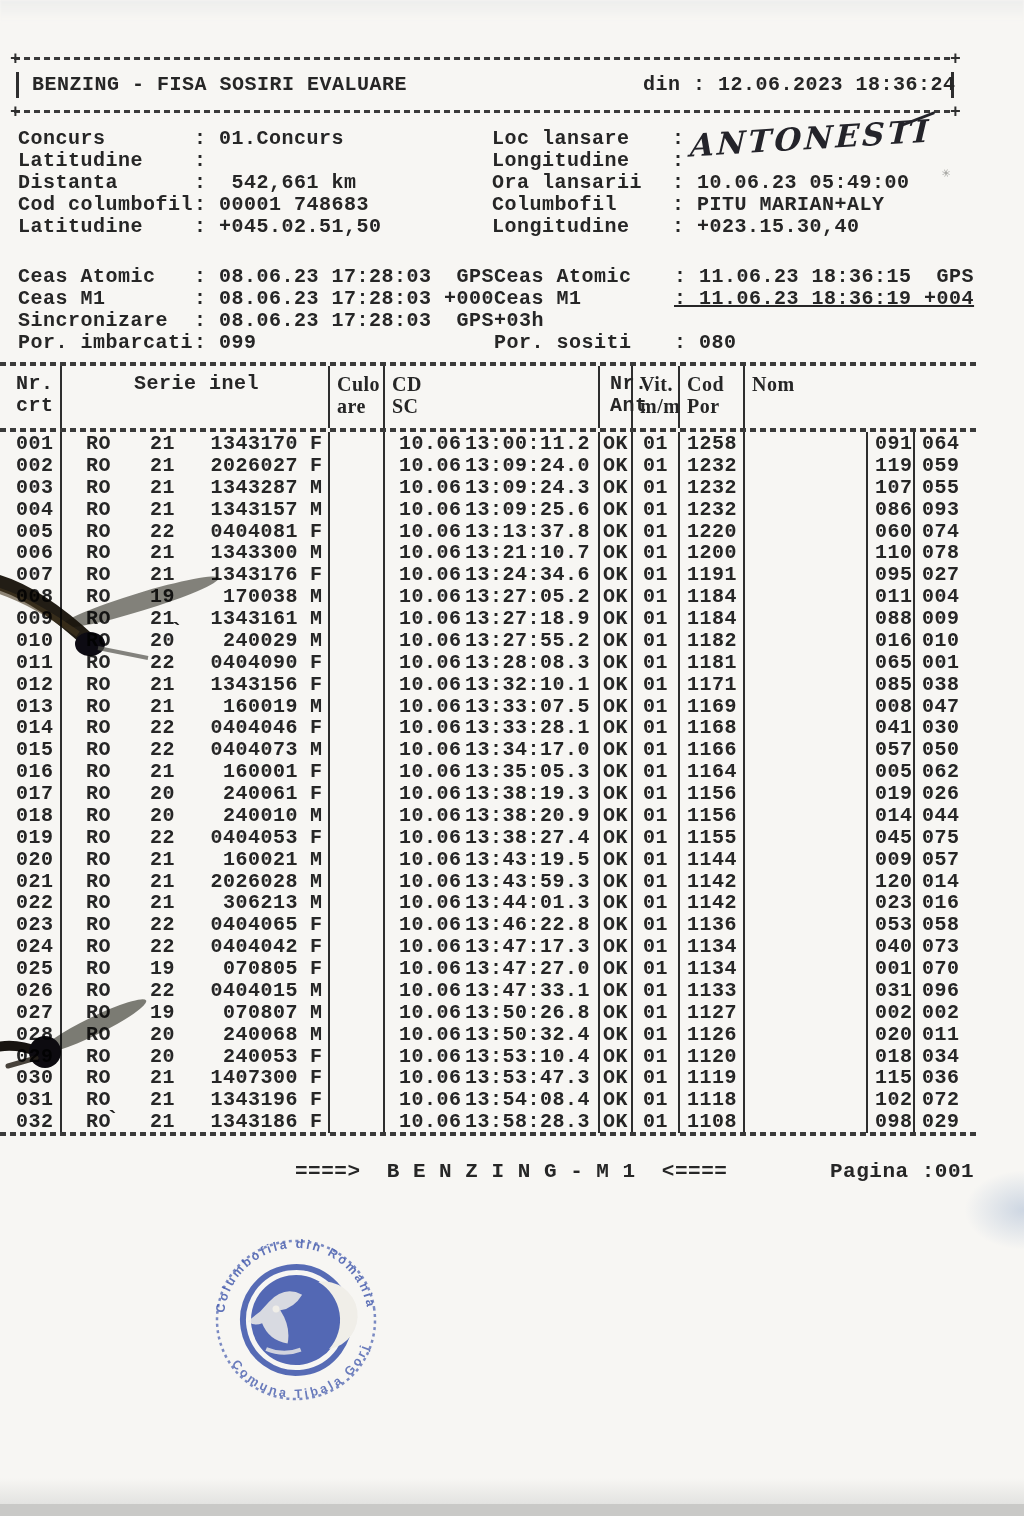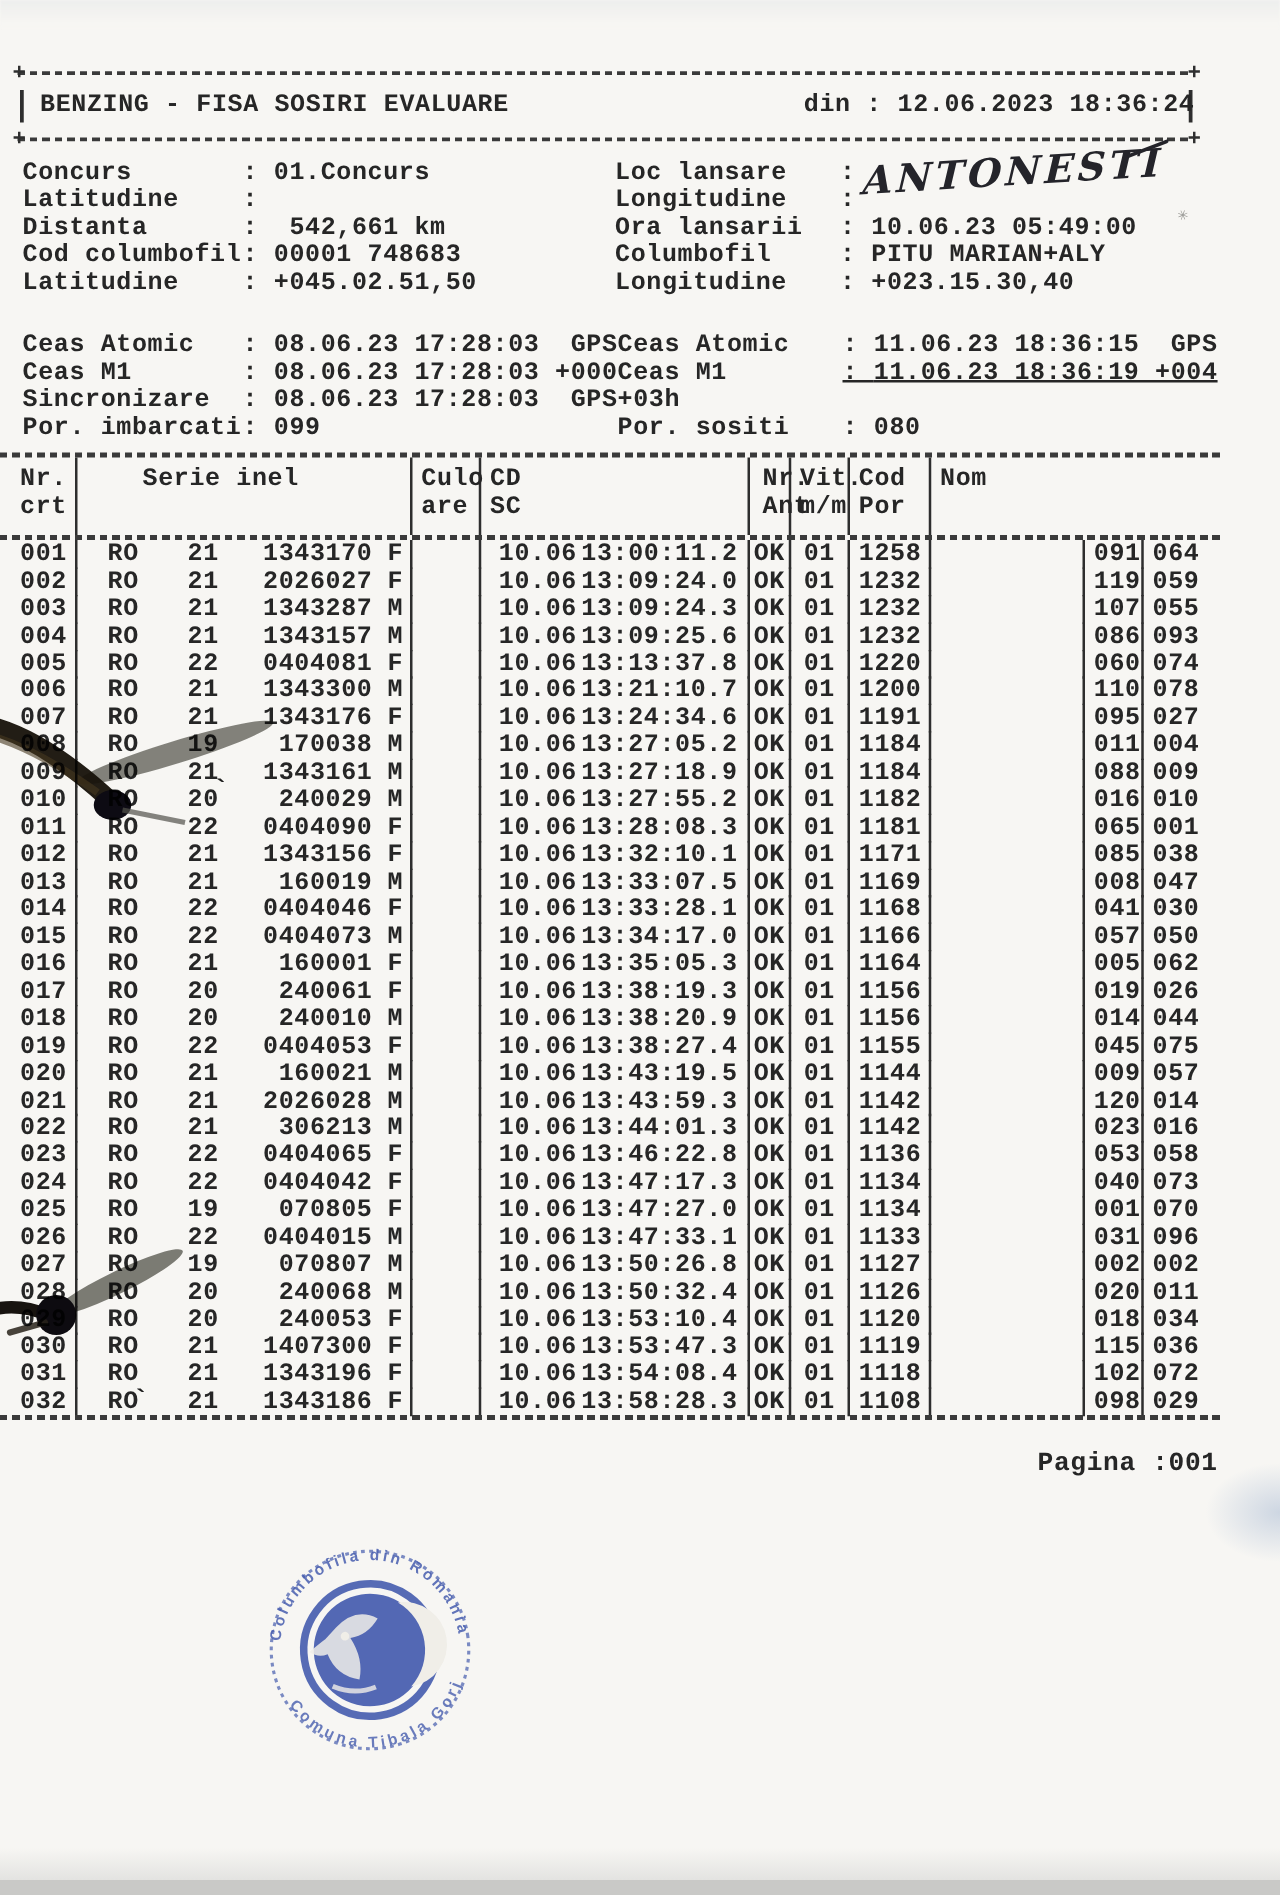--- a/index.html
+++ b/index.html
@@ -49,21 +49,21 @@
   .thead > div { height:62px; padding-top:7px; font-size:20px; line-height:22px; white-space:pre; }
   .trow { height:21.88px; }
   .trow > div { display:flex; align-items:center; height:100%; font-size:20px; }
   .cell-abs { position:absolute; white-space:pre; }
   .c-nr { left:16px; }
   .c-country { left:24px; } .c-year { left:88px; }
   .c-ring { left:124px; width:112px; text-align:right; } .c-sex { left:248px; }
   .c-date { left:14px; } .c-time { left:80px; }
   .c-center { width:100%; text-align:center; }
   .c-vit { left:7px; } .c-cod { left:7px; } .c-nom { left:7px; }
-  .hpad6 { padding-left:7px; } .hpad14 { padding-left:16px; } .hpad40 { padding-left:52px; } .hpad8 { padding-left:10px; }
+  .hpad6 { padding-left:7px;font-family:Liberation Serif, serif; } .hpad14 { padding-left:16px; } .hpad40 { padding-left:52px;margin-left:20px; } .hpad8 { padding-left:10px; }
 
   
   .footer-benzing { position:absolute; left:295px; top:1160px; font-size:21px; white-space:pre; }
   .footer-page { position:absolute; left:830px; top:1160px; font-size:21px; white-space:pre; }
 
   
   .stamp { position:absolute; left:192px; top:1236px; width:208px; height:168px;
     opacity:.88; mix-blend-mode:multiply; }
 
   
@@ -1252,20 +1252,21 @@
           </div>
       <div>
             <span class="cell-abs c-nom">029</span>
           </div>
     </div>
   </div>
 
     <div class="dash thick" style="position:relative; width:978px;"></div>
   </div>
 
+  <div class="footer-benzing">====&gt;  B E N Z I N G - M 1  &lt;====</div>
   <div class="footer-page">Pagina :001</div>
 
   <svg class="stamp" viewBox="0 0 208 168">
     <g transform="rotate(-9 104 84)">
       <circle cx="104" cy="84" r="79" fill="none" stroke="#2e49ad" stroke-width="2.5" stroke-dasharray="3 3.5" opacity="0.7"></circle>
       <circle cx="104" cy="84" r="53" fill="none" stroke="#2e49ad" stroke-width="6" opacity="0.9"></circle>
       <circle cx="104" cy="84" r="45" fill="#2e49ad" opacity="0.92"></circle>
 
       <path d="M 132 50 A 44 44 0 0 1 132 118 A 33 33 0 0 0 132 50 Z" fill="#f7f6f3"></path>
       <path d="M 80 62 q 18 -14 34 -2 q -10 12 -24 12 q 8 18 2 34 q -18 -6 -22 -24 q -8 2 -14 -4 q 10 -6 14 -8 z" fill="#f7f6f3" opacity="0.85"></path>

